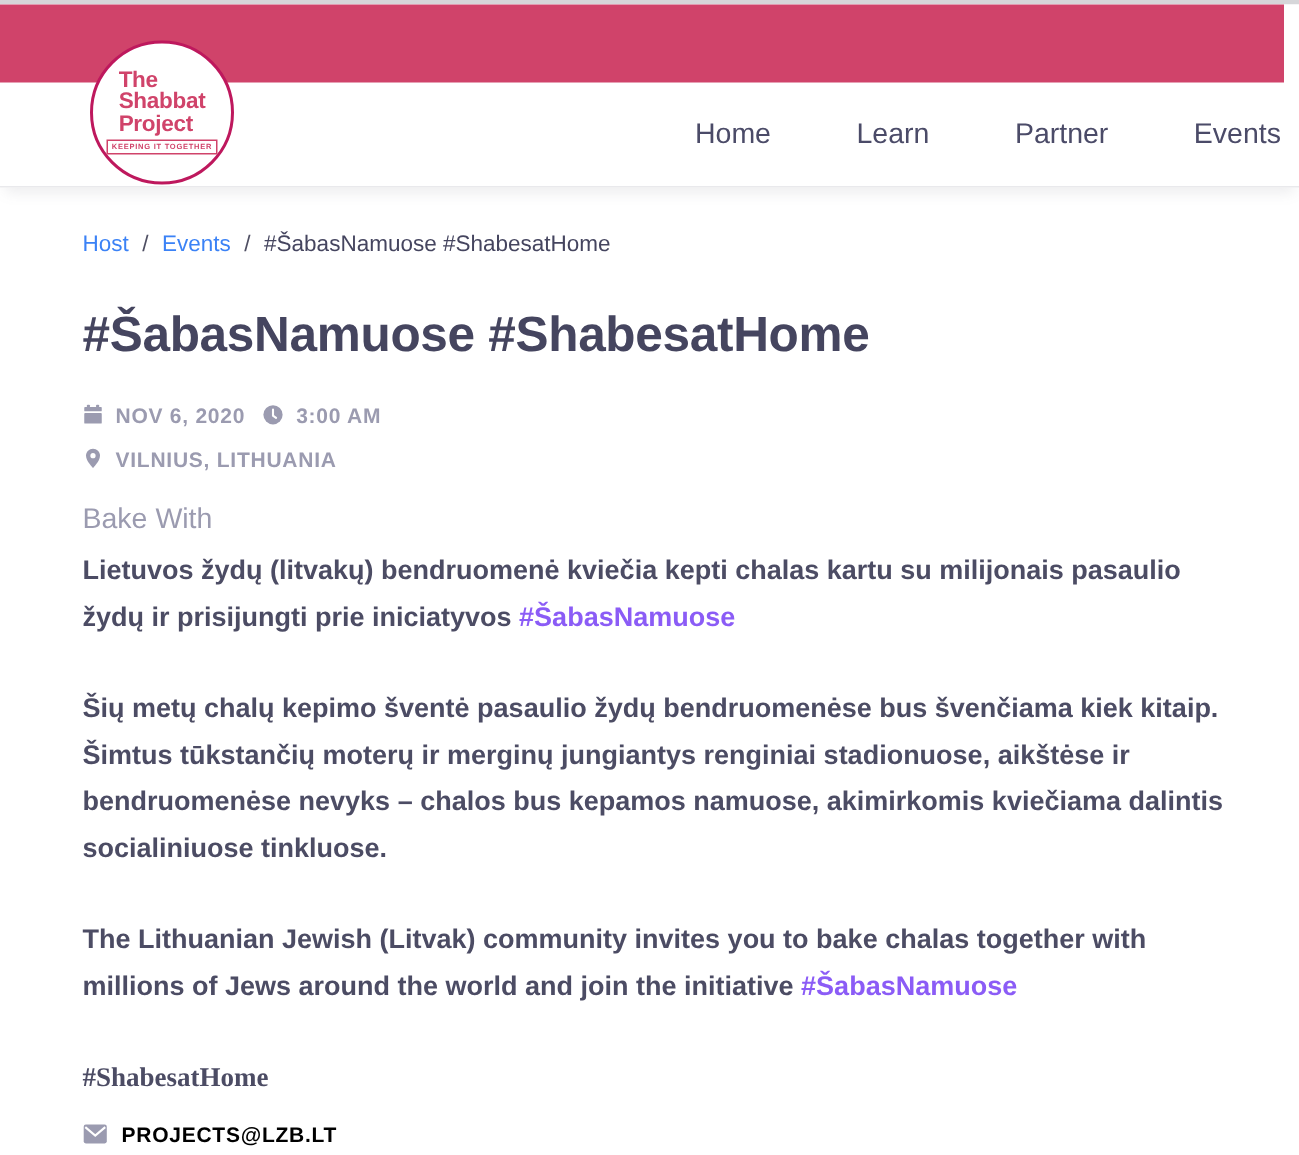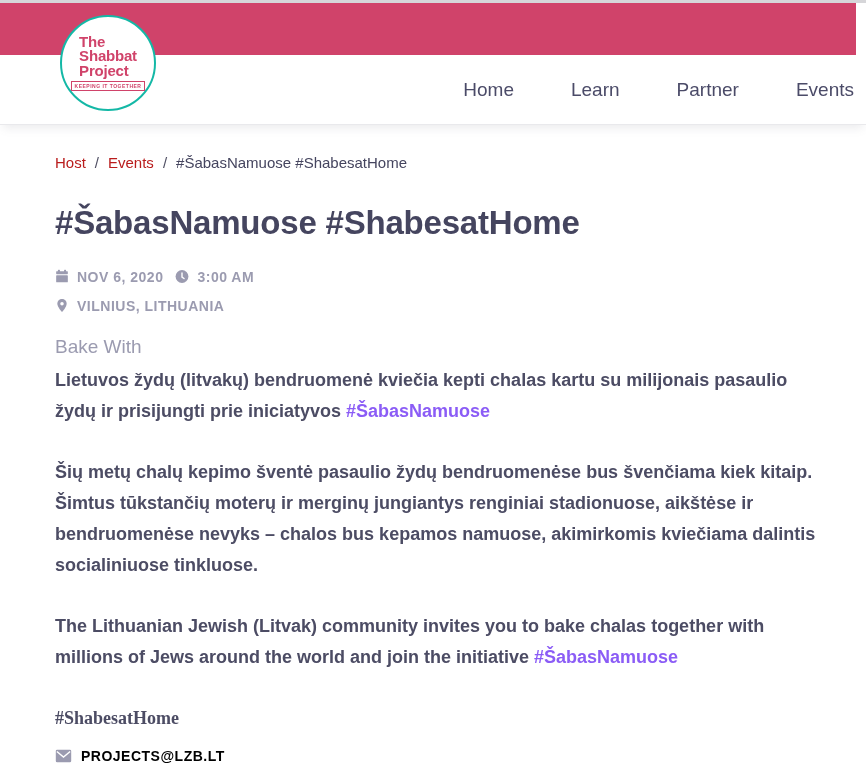--- a/index.html
+++ b/index.html
@@ -28,26 +28,26 @@
   .pink-bar {
     position: absolute;
     top: 0; left: 0;
     width: calc(100% - 10px);
     height: 52px;
     background: #d0436a;
   }
   .logo-circle {
     position: absolute;
     left: 60px;
-    top: 12px;
+    top: 24px;
     width: 96px;
     height: 96px;
     border-radius: 50%;
     background: #ffffff;
-    border: 2px solid #14b8a6;
+    border: 2px solid #be185d;
     display: flex;
     flex-direction: column;
     align-items: center;
     justify-content: center;
     cursor: pointer;
     z-index: 2;
   }
   .logo-text {
     color: #d0436a;
     font-weight: bold;
@@ -84,21 +84,21 @@
   .content {
     padding: 0 36px 0 55px;
   }
   .breadcrumb {
     margin-top: 29px;
     font-size: 15px;
     display: flex;
     align-items: baseline;
     gap: 9px;
   }
-  .crumb-link { color: #b91c1c; text-decoration: none; cursor: pointer; }
+  .crumb-link { color: #3b82f6; text-decoration: none; cursor: pointer; }
   .crumb-sep { color: #4f4f63; }
   .crumb-current { color: #45455f; }
   .event-title {
     margin-top: 33px;
     font-size: 33px;
     font-weight: bold;
     color: #45455f;
     letter-spacing: -0.2px;
   }
   .meta-row {

